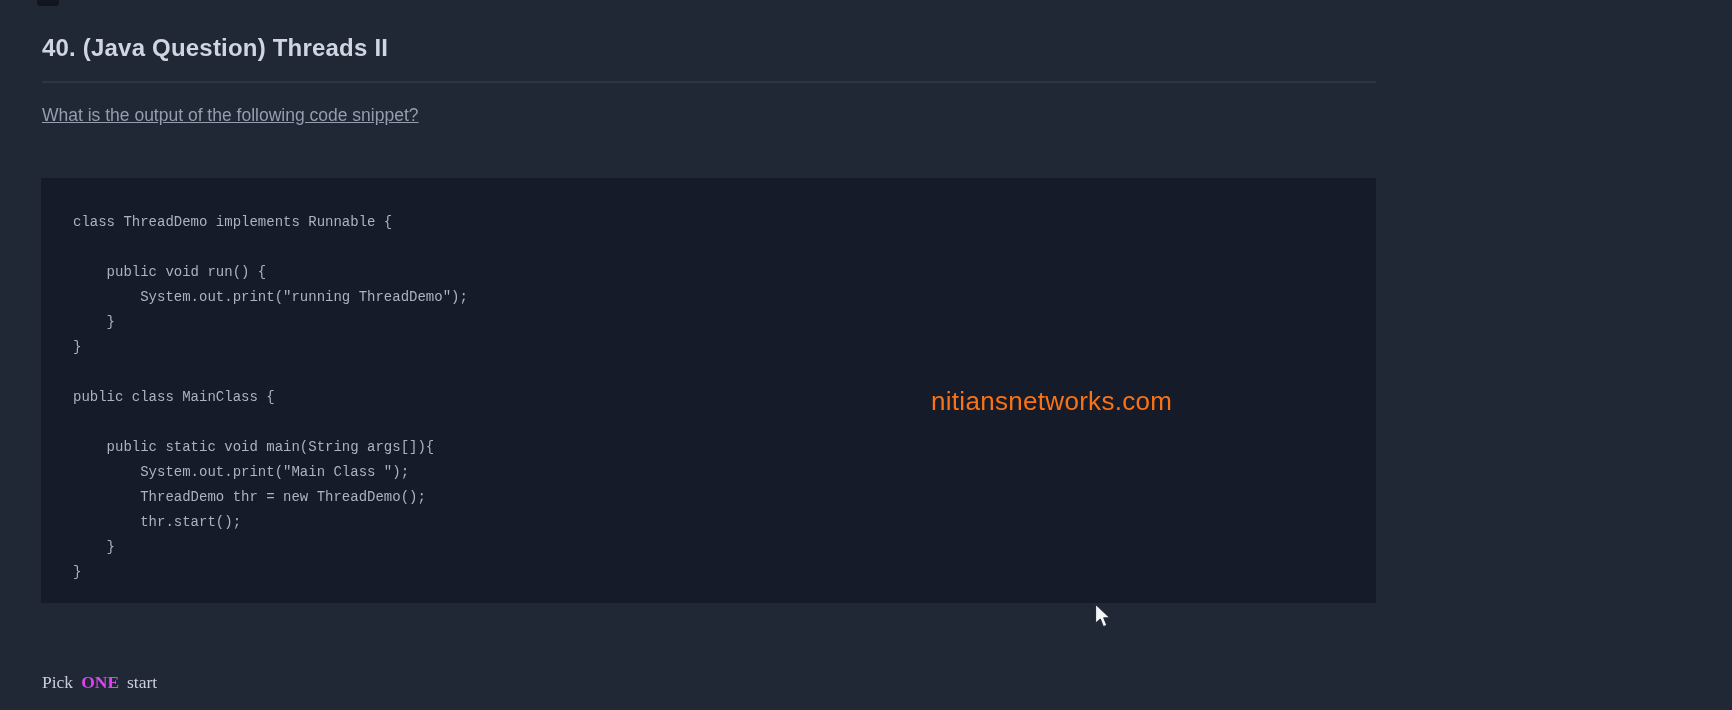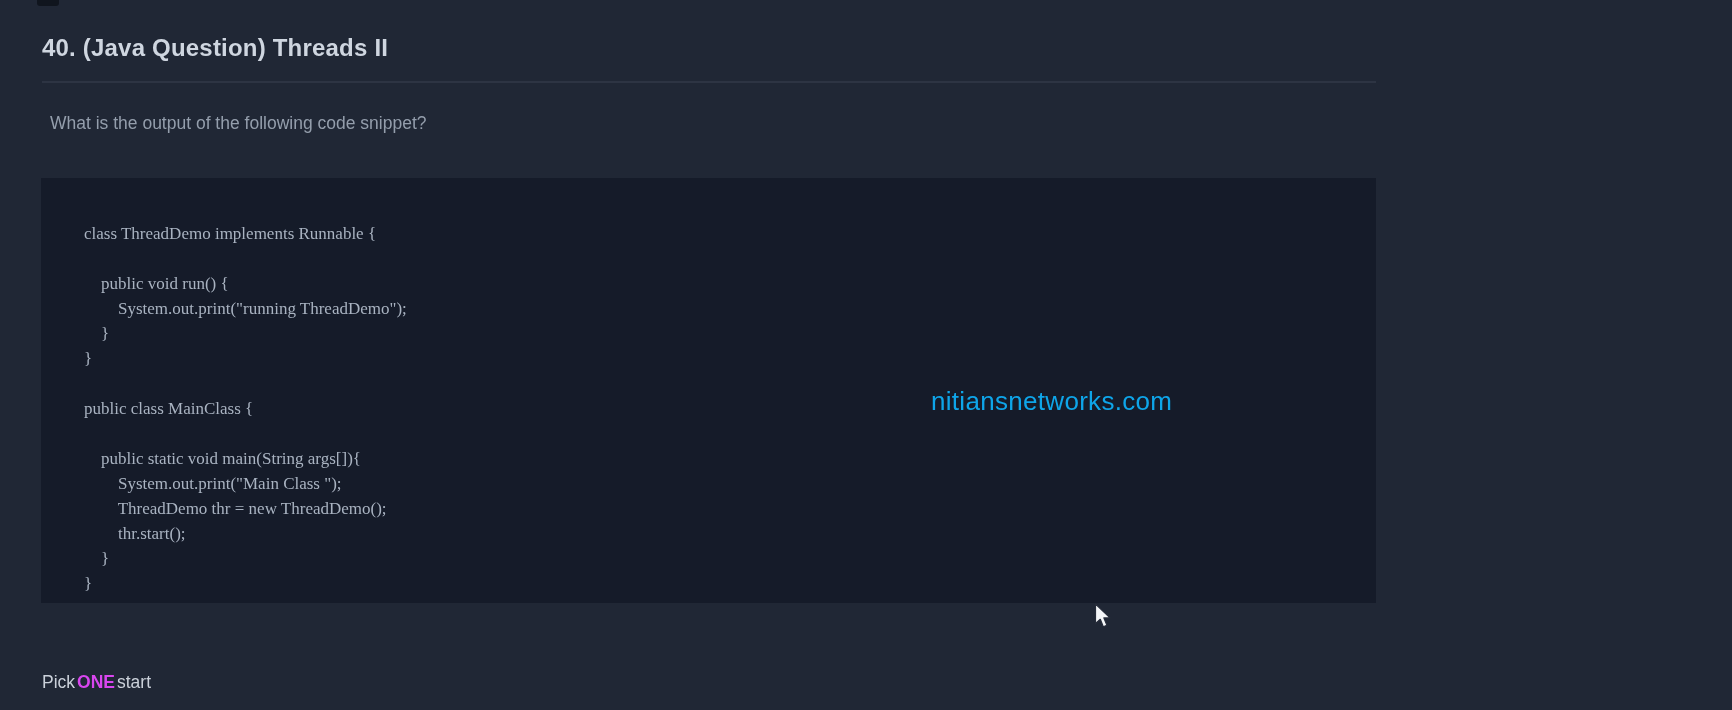--- a/index.html
+++ b/index.html
@@ -31,53 +31,55 @@
   }
   .divider {
     position: absolute;
     left: 42px; right: 0; top: 81px;
     height: 2px;
     background: #2d3443;
   }
   .question {
     position: absolute;
     left: 42px; top: 105px;
-    margin: 8px;
+    margin: 0;
     font-size: 17.5px;
     color: #949eac;
+    text-decoration: underline;
   }
   .code-block {
     position: absolute;
     left: 41px; top: 178px; right: 0;
     height: 425px;
     background: #151b29;
   }
   .code-block pre {
-    margin: 17px;
+    margin: 6px;
     padding: 26px 20px 0 26px;
-    font-family: Liberation Serif, serif;
-    font-size: 17px;
+    font-family: Liberation Mono, monospace;
+    font-size: 14px;
     line-height: 25px;
     color: #a9b3c1;
     white-space: pre;
   }
   .watermark {
     position: absolute;
     left: 931px; top: 386px;
     font-size: 26px;
     letter-spacing: 0.3px;
-    color: #0ea5e9;
+    color: #f97316;
   }
   .pick {
     position: absolute;
     left: 42px; top: 672px;
     display: flex;
-    gap: 2px;
+    gap: 8px;
     font-size: 17.5px;
     color: #cbd1da;
+    font-family: Liberation Serif, serif;
   }
   .pick strong {
     font-weight: 700;
     color: #d946ef;
   }
   .cursor {
     position: absolute;
     left: 1094px; top: 603px;
   }
 </style>

